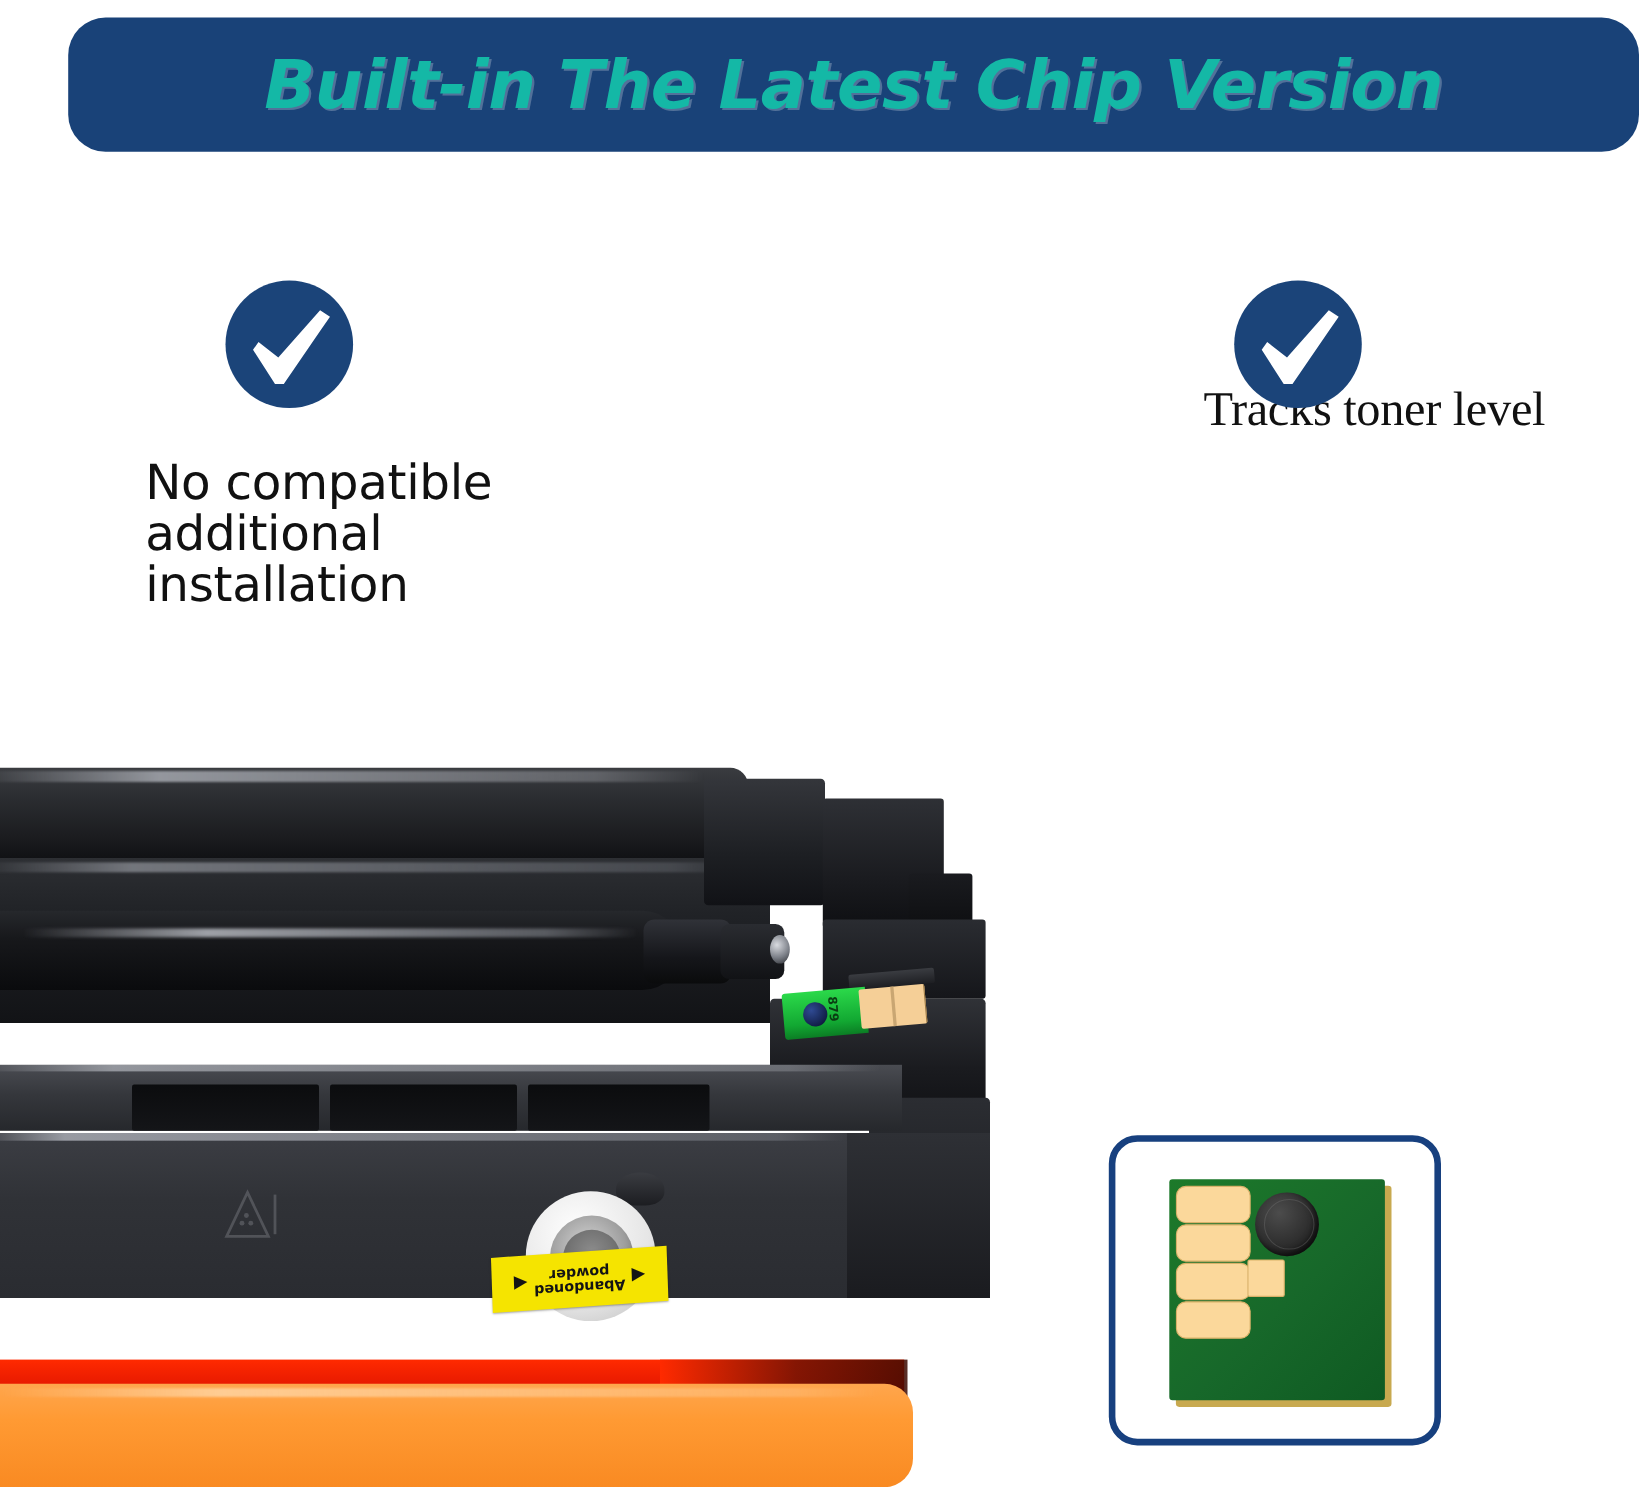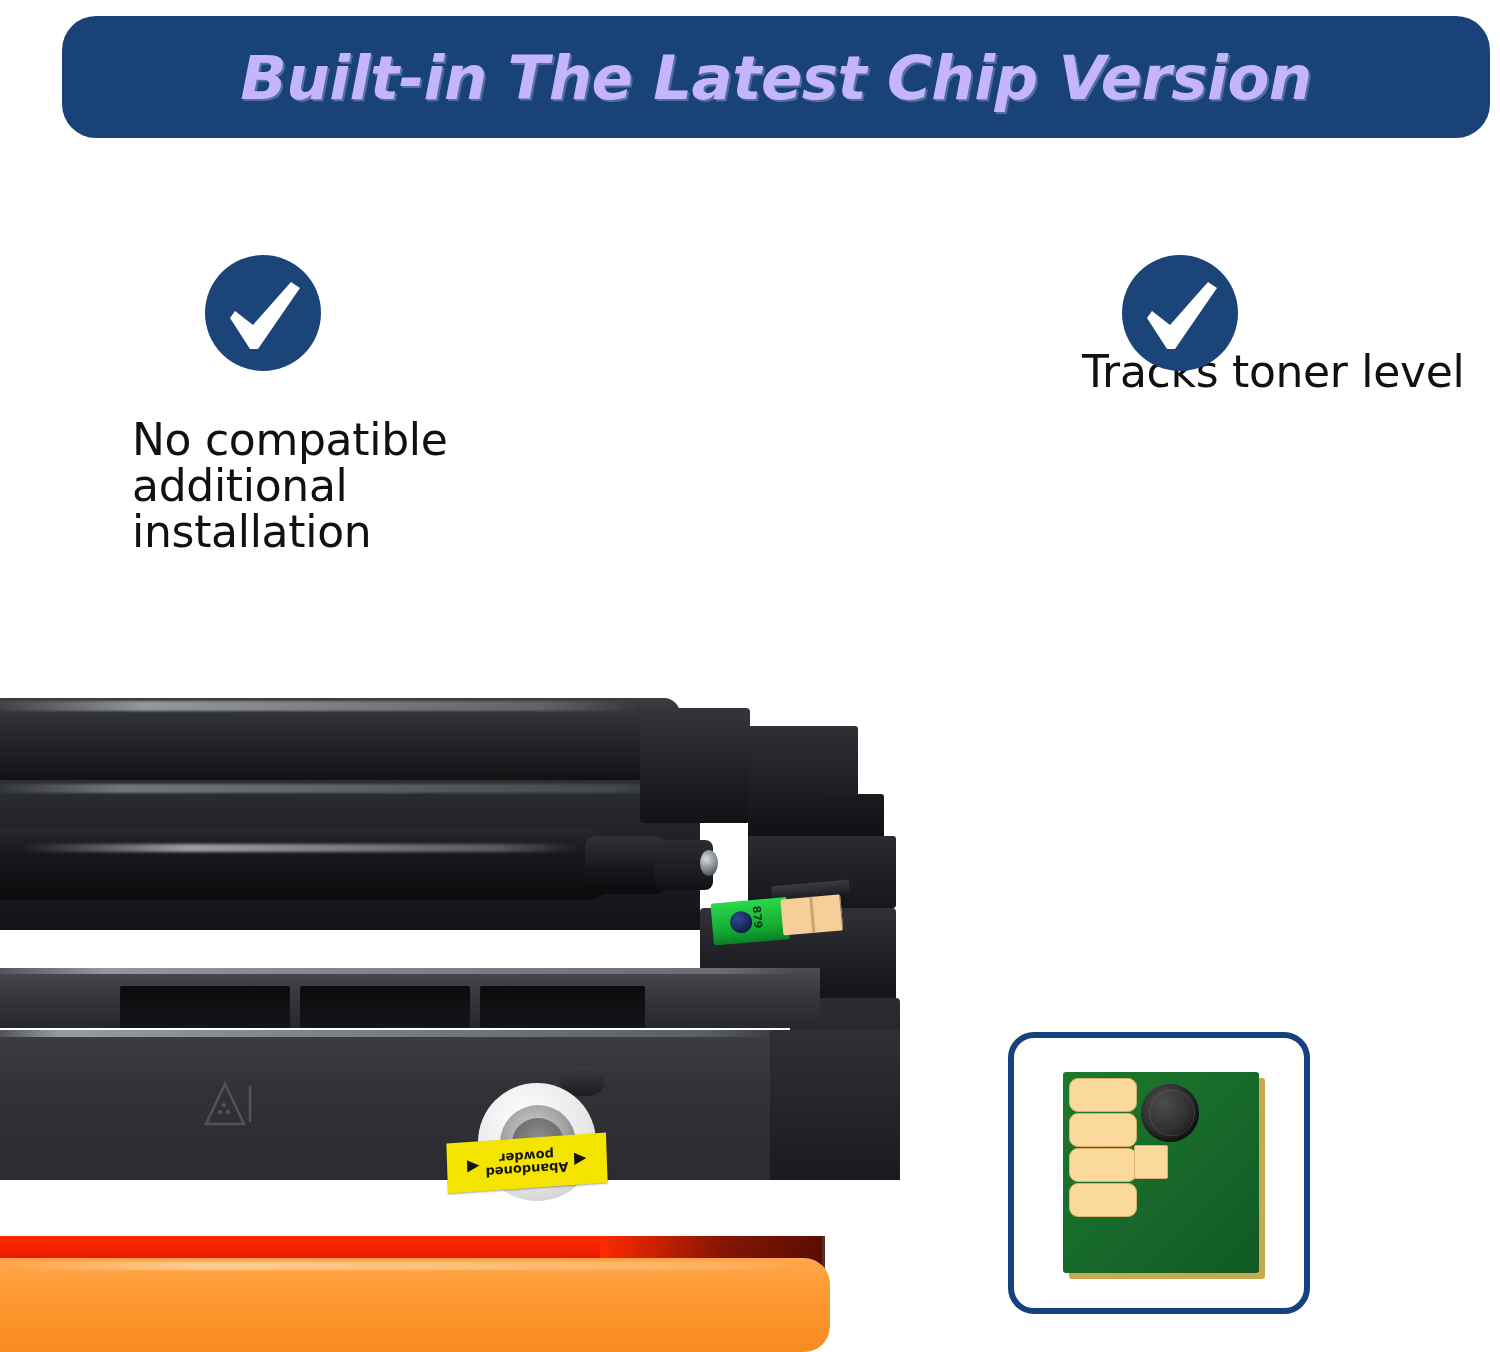--- a/index.html
+++ b/index.html
@@ -3,21 +3,21 @@
 <meta charset="utf-8">
 <style>
   html,body{margin:0;padding:0;background:#ffffff;}
   body{width:1500px;height:1352px;position:relative;overflow:hidden;
        font-family:"DejaVu Sans","Liberation Sans",sans-serif;}
 
   
   #banner{position:absolute;left:62px;top:16px;width:1428px;height:122px;
           background:#194278;border-radius:34px;display:flex;align-items:center;
           justify-content:center;}
-  #banner-title{color:#c4b5fd;font-size:61px;font-weight:bold;font-style:italic;
+  #banner-title{color:#14b8a6;font-size:61px;font-weight:bold;font-style:italic;
           letter-spacing:-0.5px;white-space:nowrap;
           font-family:"DejaVu Sans","Liberation Sans",sans-serif;
           text-shadow:2px 2px 0 rgba(255,255,255,.25);}
 
   
   #features{position:absolute;left:0;top:255px;width:1500px;height:410px;}
   .feature{position:absolute;top:0;}
   .f1{left:120px;width:400px;}
   .f2{left:605px;width:430px;}
   .f3{left:1080px;width:420px;}
@@ -29,21 +29,21 @@
 
   .check-circle{width:116px;height:116px;border-radius:50%;background:#1b4479;
                 position:relative;}
   .check-circle svg{position:absolute;left:0;top:0;}
 
   .feat-text{color:#111111;font-size:44px;line-height:1.05;font-weight:400;
              letter-spacing:-0.3px;
              font-family:"DejaVu Sans","Liberation Sans",sans-serif;}
   .f1 .feat-text{margin-top:22px;margin-left:12px;}
   .f2 .feat-text{margin-top:-6px;margin-left:6px;}
-  .f3 .feat-text{margin-top:-46px;margin-left:2px;white-space:nowrap;}
+  .f3 .feat-text{margin-top:-46px;margin-left:14px;white-space:nowrap;font-family:Liberation Serif, serif;}
 
   
   #photo{position:absolute;left:0;top:668px;width:1500px;height:684px;
          overflow:hidden;background:#ffffff;}
 
   
   .cart{position:absolute;}
 
   #body-top{left:-20px;top:30px;width:700px;height:90px;
      background:linear-gradient(180deg,#3a3c40 0%,#2b2d31 30%,#1b1c1f 70%,#0d0e10 100%);

